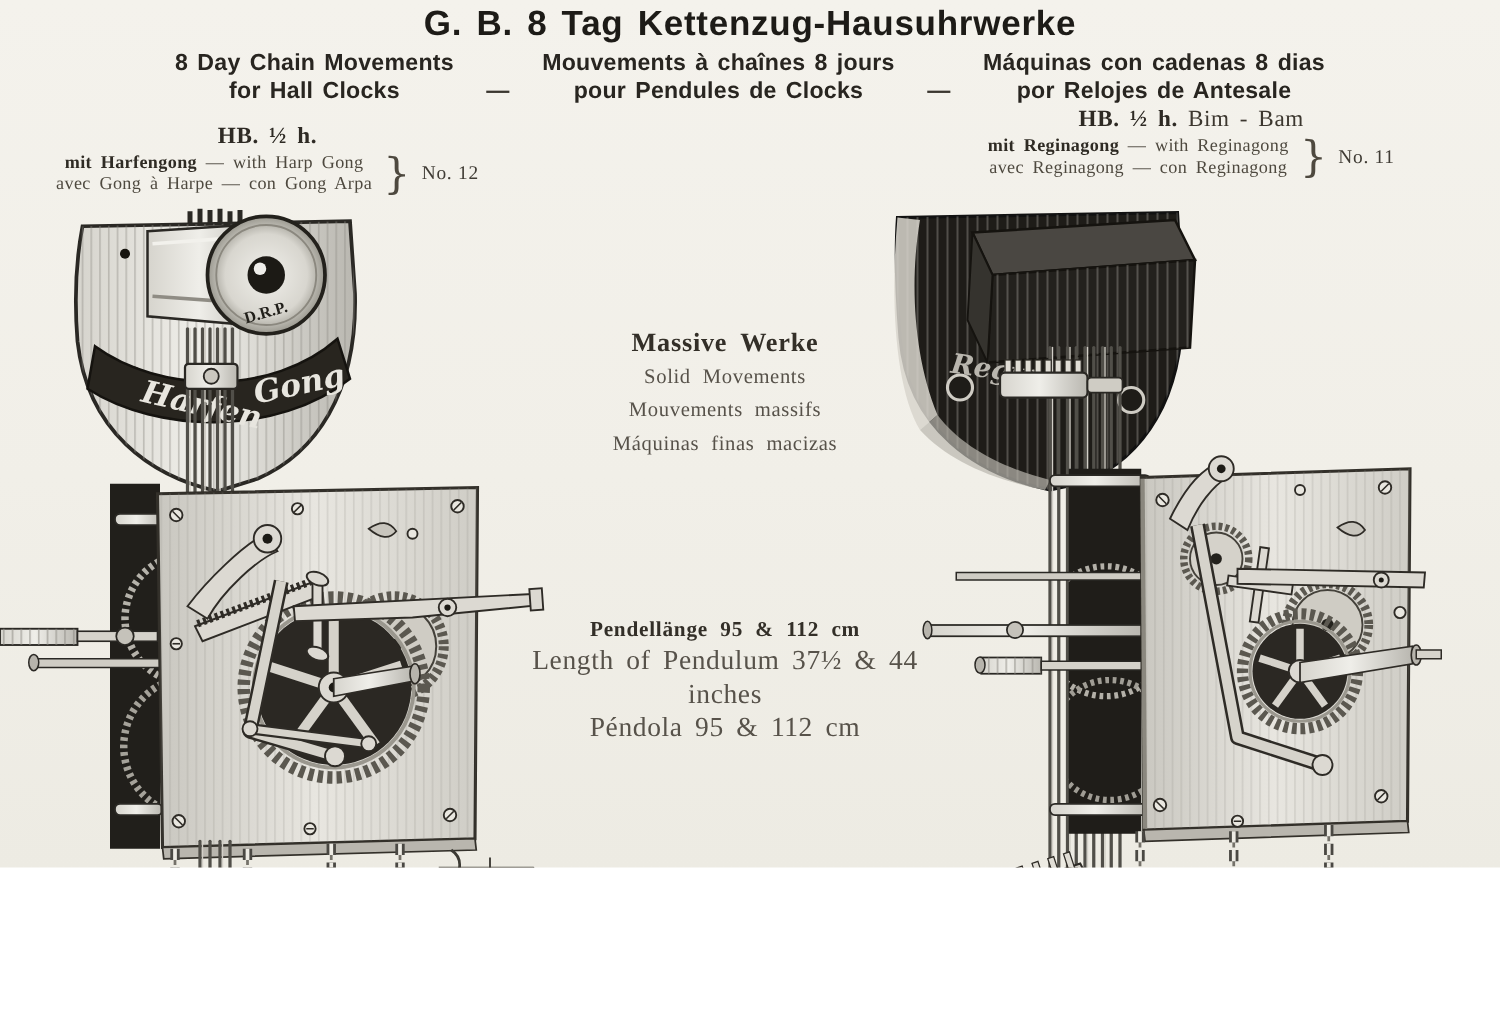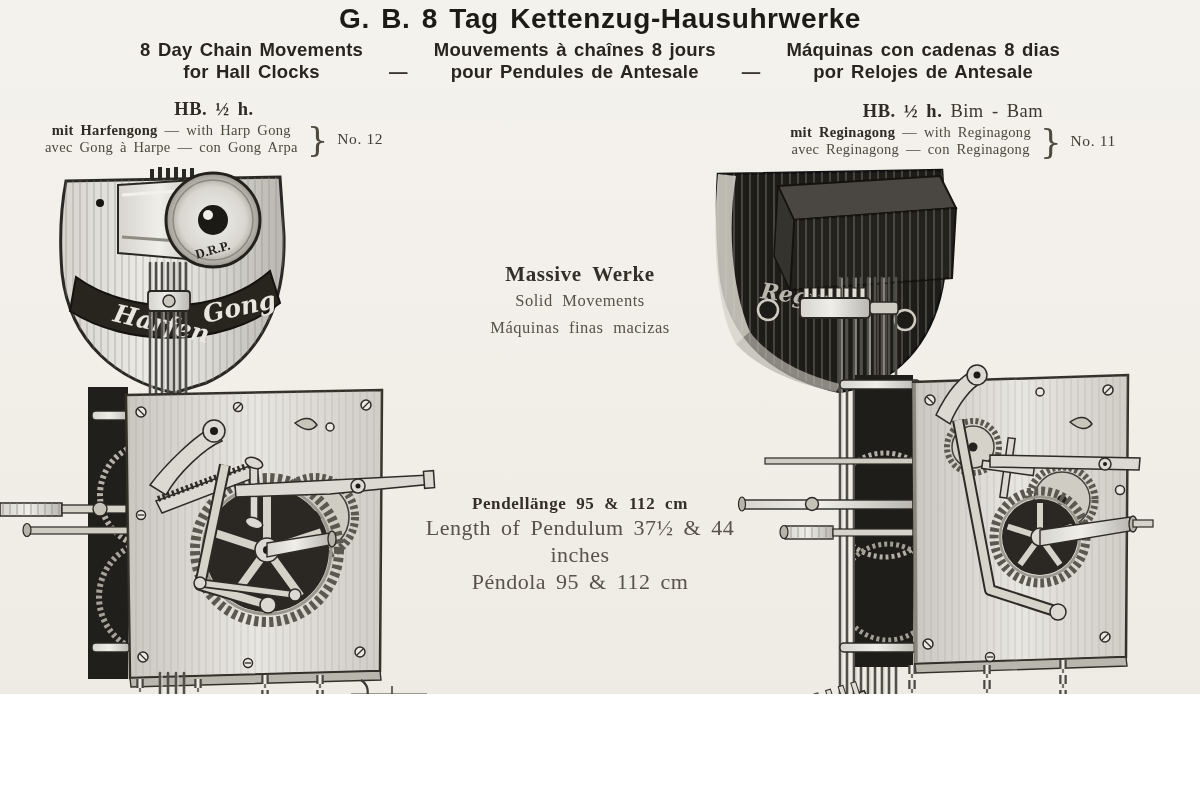--- a/index.html
+++ b/index.html
@@ -9,21 +9,21 @@
   .title{position:absolute;top:3px;left:0;width:100%;text-align:center;
          font-family:"Liberation Sans",sans-serif;font-weight:bold;font-size:28px;
          letter-spacing:.6px;word-spacing:3px;color:#1d1b17;z-index:3;}
   .subtitle{position:absolute;top:39px;left:0;width:100%;display:flex;justify-content:center;
             align-items:flex-end;gap:26px;font-family:"Liberation Sans",sans-serif;
             font-weight:bold;font-size:18.5px;color:#282520;letter-spacing:.2px;word-spacing:2px;z-index:3;}
   .sub-col{text-align:center;line-height:22px;}
   .sub-sep{line-height:22px;color:#3a362f;}
   .mh{position:absolute;text-align:center;z-index:3;}
   .mh-left{top:99px;left:18px;width:392px;}
-  .mh-right{top:101px;left:738px;width:430px;}
+  .mh-right{top:86px;left:738px;width:430px;}
   .mh-heading{font-size:18.5px;font-weight:bold;color:#2e2a24;letter-spacing:.5px;word-spacing:3px;}
   .mh-heading .suffix{font-weight:normal;color:#3c372f;}
   .spec-row{margin-top:2px;display:flex;justify-content:center;align-items:center;gap:9px;color:#4e493f;}
   .spec-lines{font-size:14.5px;line-height:17px;letter-spacing:.3px;word-spacing:3px;white-space:nowrap;}
   .spec-line b{color:#2f2b24;}
   .brace{font-size:34px;color:#4e493f;line-height:32px;font-family:"DejaVu Serif",serif;}
   .model-no{font-size:15.5px;color:#403c35;letter-spacing:.6px;}
   .cblock{position:absolute;text-align:center;color:#57524a;z-index:3;}
   .cblock .ctitle{font-weight:bold;color:#332f28;letter-spacing:.6px;word-spacing:5px;}
   .block-massive{top:262px;left:420px;width:320px;}
@@ -93,21 +93,21 @@
   <div class="title">G. B. 8 Tag Kettenzug-Hausuhrwerke</div>
 
   <div class="subtitle">
     <div class="sub-col">
       <div>8 Day Chain Movements</div>
       <div>for Hall Clocks</div>
     </div>
     <div class="sub-sep">—</div>
     <div class="sub-col">
       <div>Mouvements à chaînes 8 jours</div>
-      <div>pour Pendules de Antesale</div>
+      <div>pour Pendules de Clocks</div>
     </div>
     <div class="sub-sep">—</div>
     <div class="sub-col">
       <div>Máquinas con cadenas 8 dias</div>
       <div>por Relojes de Antesale</div>
     </div>
   </div>
 
   <div class="mh mh-left">
     <div class="mh-heading">HB. ½ h.</div>
@@ -148,20 +148,21 @@
         </div>
       </div>
       <span class="brace">}</span>
       <span class="model-no">No. 11</span>
     </div>
   </div>
 
   <div class="cblock block-massive">
     <div class="ctitle">Massive Werke</div>
     <div class="cline">Solid Movements</div>
+    <div class="cline">Mouvements massifs</div>
     <div class="cline">Máquinas finas macizas</div>
   </div>
 
   <div class="cblock block-pendulum">
     <div class="ctitle">Pendellänge 95 &amp; 112 cm</div>
     <div class="cline">Length of Pendulum 37½ &amp; 44 inches</div>
     <div class="cline">Péndola 95 &amp; 112 cm</div>
   </div>
 
   <div class="cblock block-scale">

